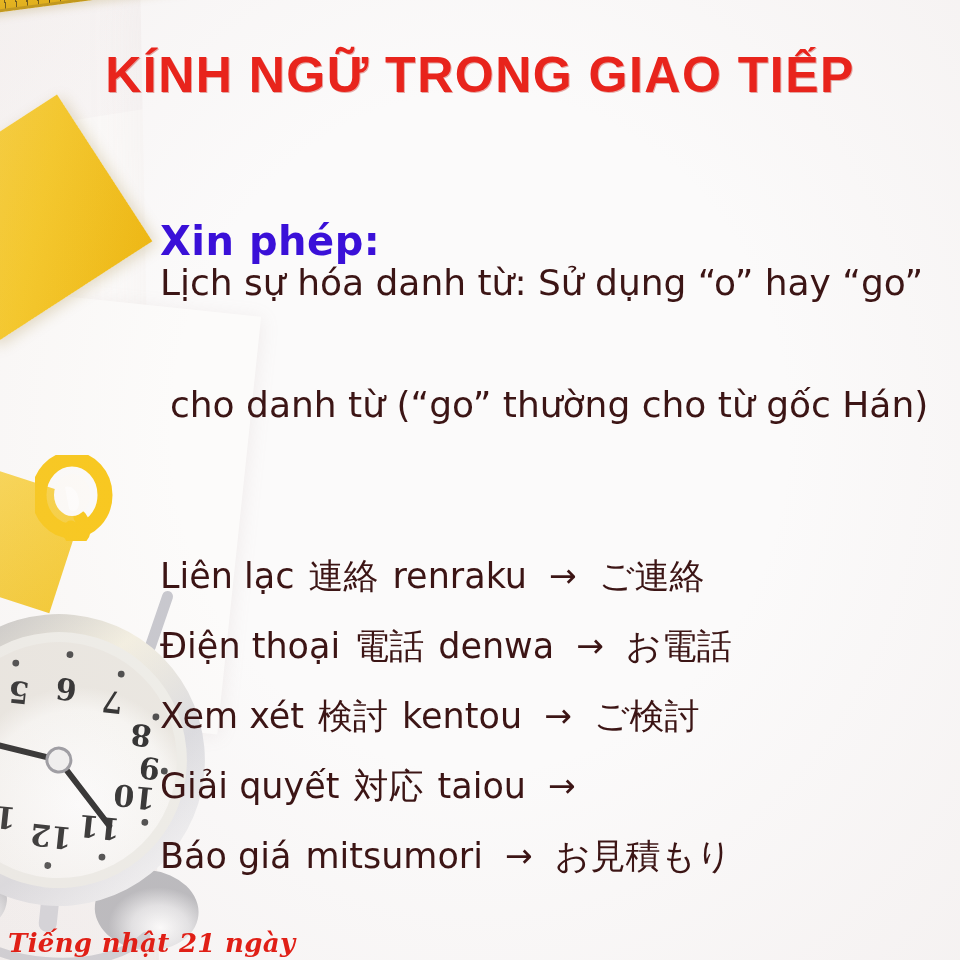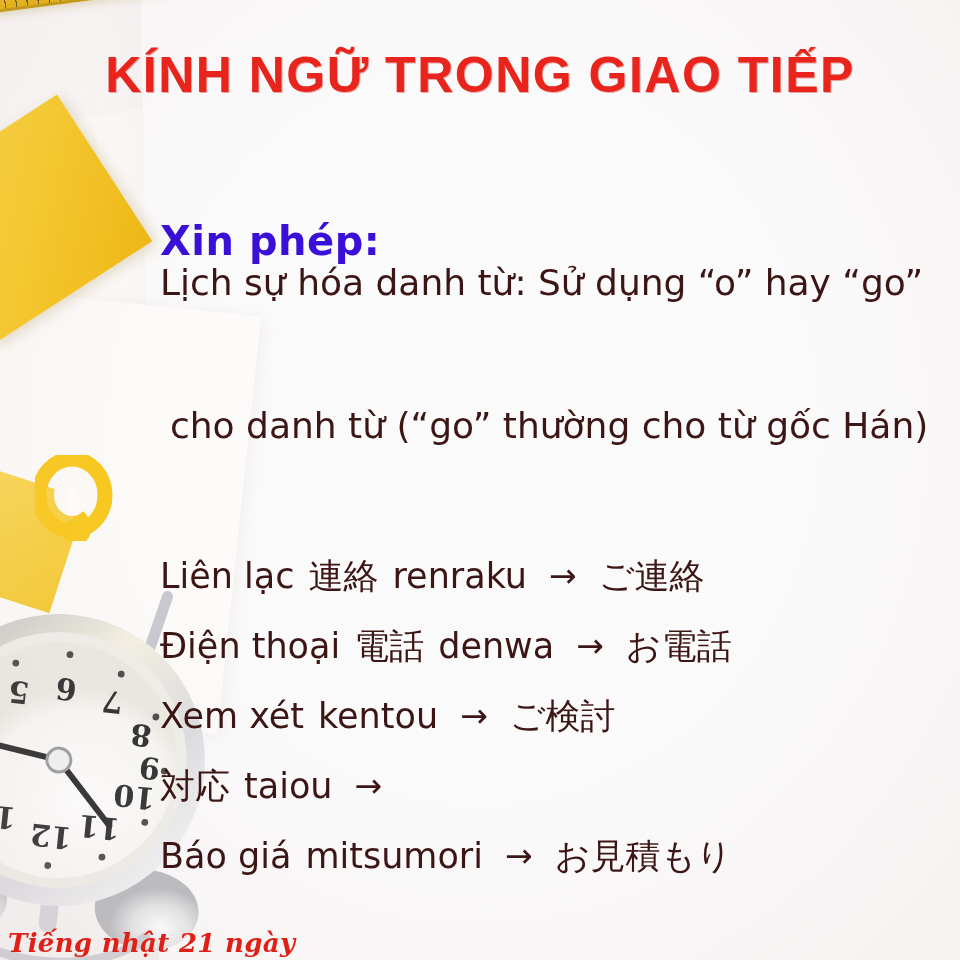--- a/index.html
+++ b/index.html
@@ -141,21 +141,21 @@
   }
 
   .rule-line{
     position:absolute;
     font-family:"DejaVu Sans","Liberation Sans",sans-serif;
     font-size:36px;font-weight:400;
     color:#3c1515;
     white-space:nowrap;
   }
   .rule-line-1{left:160px;top:262px;}
-  .rule-line-2{left:170px;top:405px;}
+  .rule-line-2{left:170px;top:384px;}
 
   .vocab{
     position:absolute;left:160px;top:545px;
     display:flex;flex-direction:column;gap:8px;
   }
   .vocab-row{
     display:flex;align-items:center;
     font-family:"DejaVu Sans","Liberation Sans",sans-serif;
     font-size:35px;font-weight:400;
     color:#3c1515;
@@ -300,26 +300,28 @@
       <div class="vocab-row">
         <span class="v-vi">Điện thoại</span>
         <span class="v-kanji">電話</span>
         <span class="v-romaji">denwa</span>
         <span class="v-arrow">→</span>
         <span class="v-keigo">お電話</span>
       </div>
 
       <div class="vocab-row">
         <span class="v-vi">Xem xét</span>
+        <span class="v-kanji">検討</span>
         <span class="v-romaji">kentou</span>
         <span class="v-arrow">→</span>
         <span class="v-keigo">ご検討</span>
       </div>
 
       <div class="vocab-row">
+        <span class="v-vi">Giải quyết</span>
         <span class="v-kanji">対応</span>
         <span class="v-romaji">taiou</span>
         <span class="v-arrow">→</span>
       </div>
 
       <div class="vocab-row">
         <span class="v-vi">Báo giá</span>
         <span class="v-romaji">mitsumori</span>
         <span class="v-arrow">→</span>
         <span class="v-keigo">お見積もり</span>

